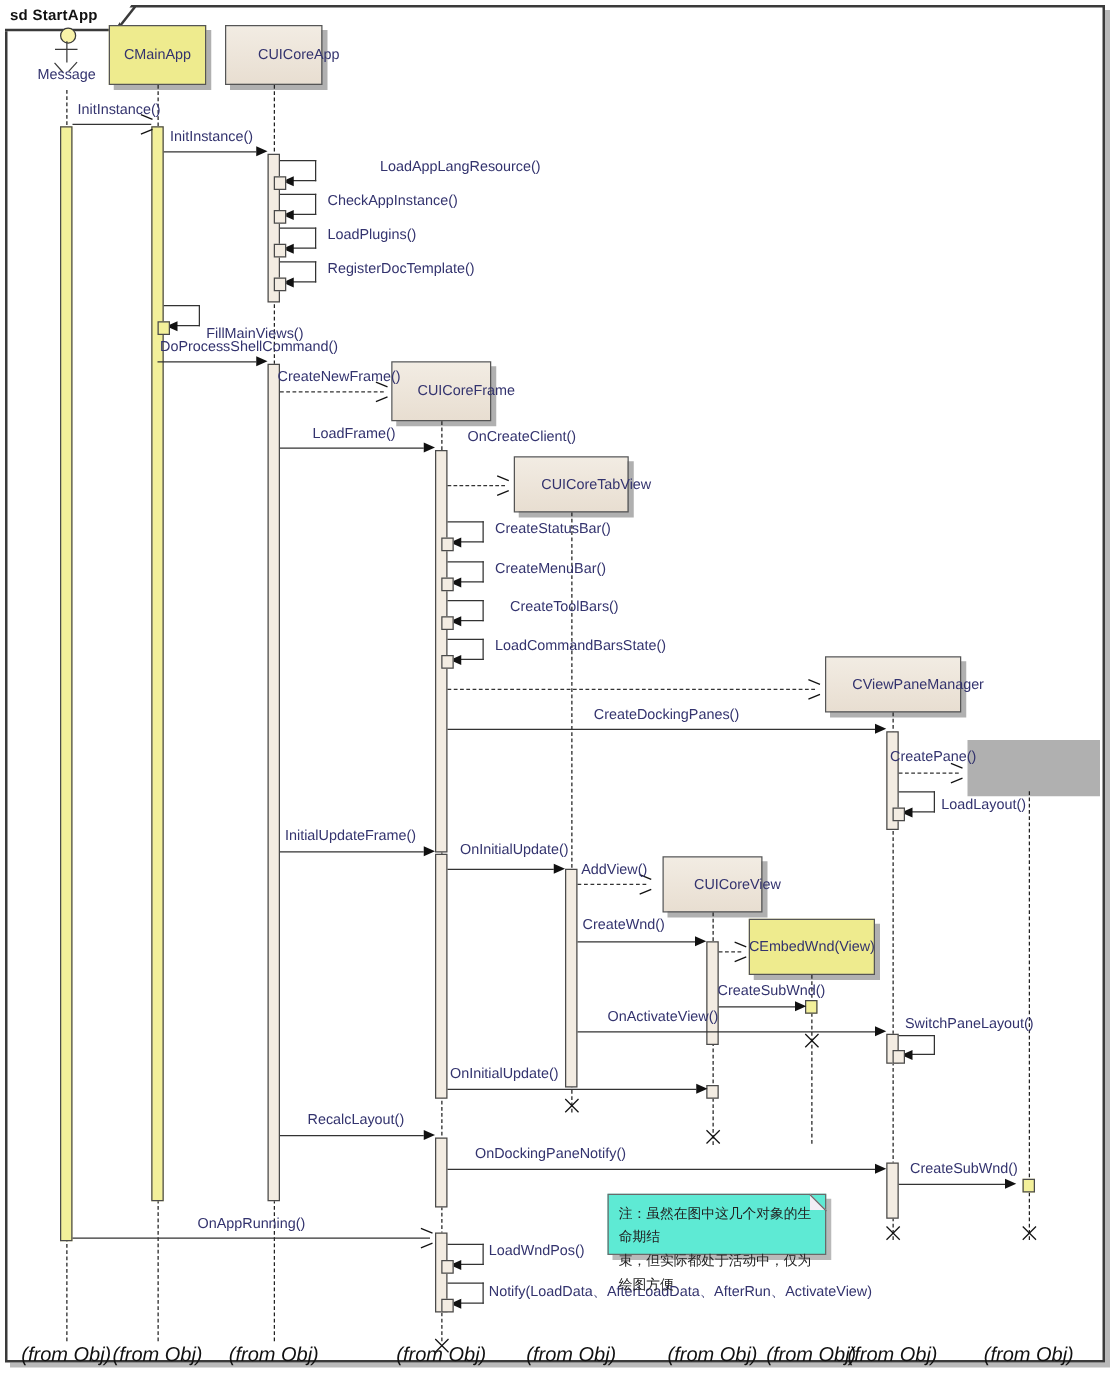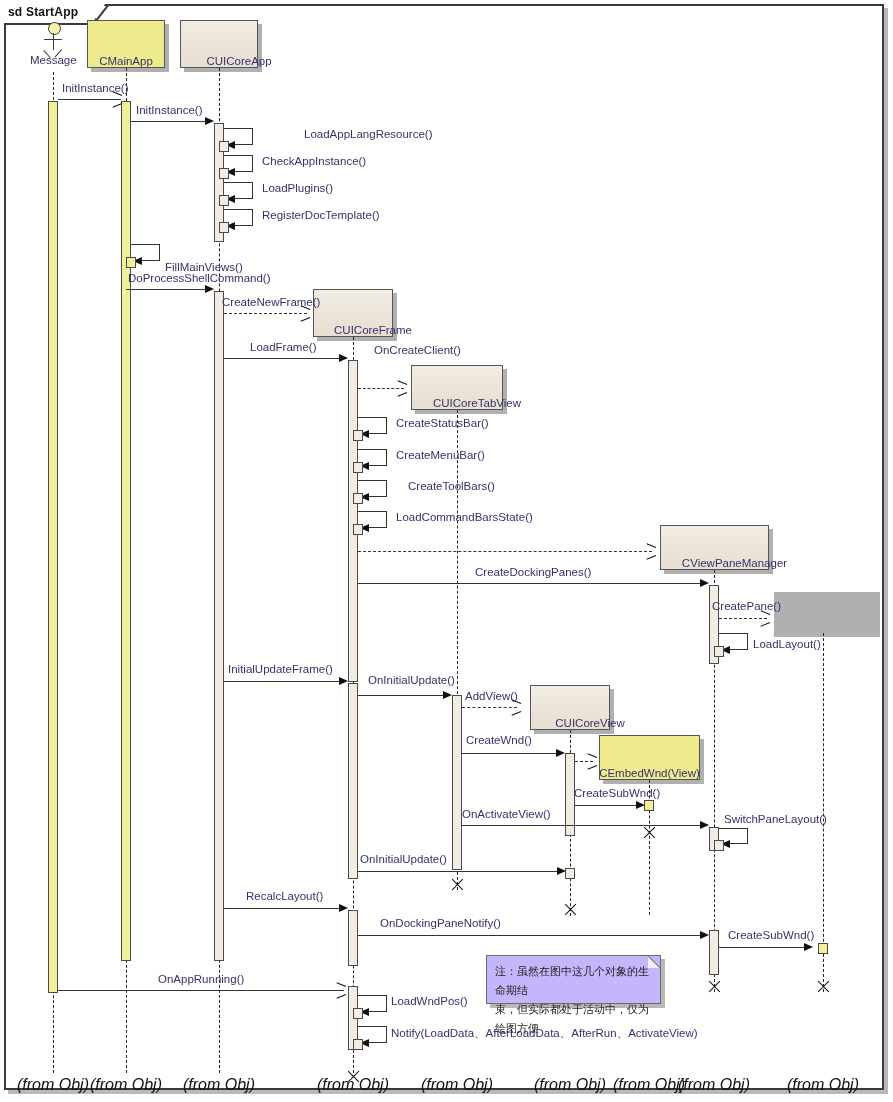--- a/index.html
+++ b/index.html
@@ -7,21 +7,21 @@
   #stage{position:relative;width:893px;height:1102px;background:#ffffff;overflow:hidden;}
 
   
   .frame-border{position:absolute;left:4px;top:4px;width:880px;height:1086px;border:2px solid #3a3a3a;background:#fff;box-sizing:border-box;}
   .frame-shadow{position:absolute;left:8px;top:8px;width:880px;height:1086px;background:#b9b9b9;}
   .frame-tag{position:absolute;left:4px;top:4px;height:21px;background:#fff;border:2px solid #3a3a3a;border-left:none;border-top:none;box-sizing:border-box;}
   .frame-tag-inner{position:absolute;left:8px;top:5px;font-size:12px;font-weight:bold;color:#111;letter-spacing:.2px;white-space:nowrap;}
   .frame-tag-cut{position:absolute;width:0;height:0;}
 
   
-  .obj{position:absolute;box-sizing:border-box;border:1px solid #555;text-align:center;display:flex;align-items:flex-end;justify-content:center;font-size:11.5px;color:#33336e;white-space:nowrap;overflow:visible;}
+  .obj{position:absolute;box-sizing:border-box;border:1px solid #555;text-align:center;display:flex;align-items:center;justify-content:center;font-size:11.5px;color:#33336e;white-space:nowrap;overflow:visible;}
   .obj.yellow{background:linear-gradient(180deg,#f2f08e 0%,#ecea80 100%);background:#eeeb8e;}
   .obj.tan{background:#ece4d9;background:linear-gradient(180deg,#f2ece3 0%,#e8ded1 100%);padding-left:40px;}
   .obj-shadow{position:absolute;background:#b0b0b0;}
 
   
   .lifeline{position:absolute;width:0;border-left:1px dashed #222;}
 
   
   .act{position:absolute;box-sizing:border-box;border:1px solid #4a4a4a;}
   .act.yellow{background:#f3f09a;}
@@ -48,21 +48,21 @@
   .actor-line{position:absolute;border-left:1.6px solid #3a3a3a;}
   .actor-arms{position:absolute;border-top:1.6px solid #3a3a3a;}
 
   
   .destroy{position:absolute;width:14px;height:14px;}
   .destroy:before,.destroy:after{content:"";position:absolute;left:0;top:6px;width:15px;height:0;border-top:1.5px solid #111;}
   .destroy:before{transform:rotate(45deg);}
   .destroy:after{transform:rotate(-45deg);}
 
   
-  .note{position:absolute;box-sizing:border-box;background:#c4b5fd;border:1px solid #6a6a6a;font-size:11.5px;color:#222;line-height:19px;padding:6px 8px 4px 8px;}
+  .note{position:absolute;box-sizing:border-box;background:#5eead4;border:1px solid #6a6a6a;font-size:11.5px;color:#222;line-height:19px;padding:6px 8px 4px 8px;}
   .note-fold{position:absolute;width:0;height:0;border-left:13px solid #f2eef5;border-top:13px solid transparent;}
   .note-shadow{position:absolute;background:#b9b9b9;}
 
   .fromobj{position:absolute;font-size:16px;font-style:italic;color:#111;white-space:nowrap;text-align:center;}
 </style>
 </head>
 <body>
 
 <div id="stage">
 
@@ -253,21 +253,21 @@
 
   <div class="msg dashed" style="left:575px;top:761px;width:18px;"></div>
   <div class="arrow-open" style="left:587px;top:756.5px;"></div>
 
   <div class="msg" style="left:575px;top:805px;width:61px;"></div>
   <div class="arrow-solid" style="left:636px;top:800.5px;"></div>
   <div class="lbl" style="left:574px;top:787px;">CreateSubWnd()</div>
 
   <div class="msg" style="left:462px;top:825px;width:238px;"></div>
   <div class="arrow-solid" style="left:700px;top:820.5px;"></div>
-  <div class="lbl" style="left:462px;top:808px;">OnActivateView()</div>
+  <div class="lbl" style="left:486px;top:808px;">OnActivateView()</div>
 
   <div class="selfcall" style="left:719px;top:828px;width:29px;height:16px;"></div>
   <div class="arrow-solid left" style="left:721px;top:839.5px;"></div>
   <div class="act tan small" style="left:714px;top:840px;height:11px;"></div>
   <div class="lbl" style="left:724px;top:813px;">SwitchPaneLayout()</div>
 
   <div class="msg" style="left:358px;top:871px;width:199px;"></div>
   <div class="arrow-solid" style="left:557px;top:866.5px;"></div>
   <div class="lbl" style="left:360px;top:853px;">OnInitialUpdate()</div>
 

